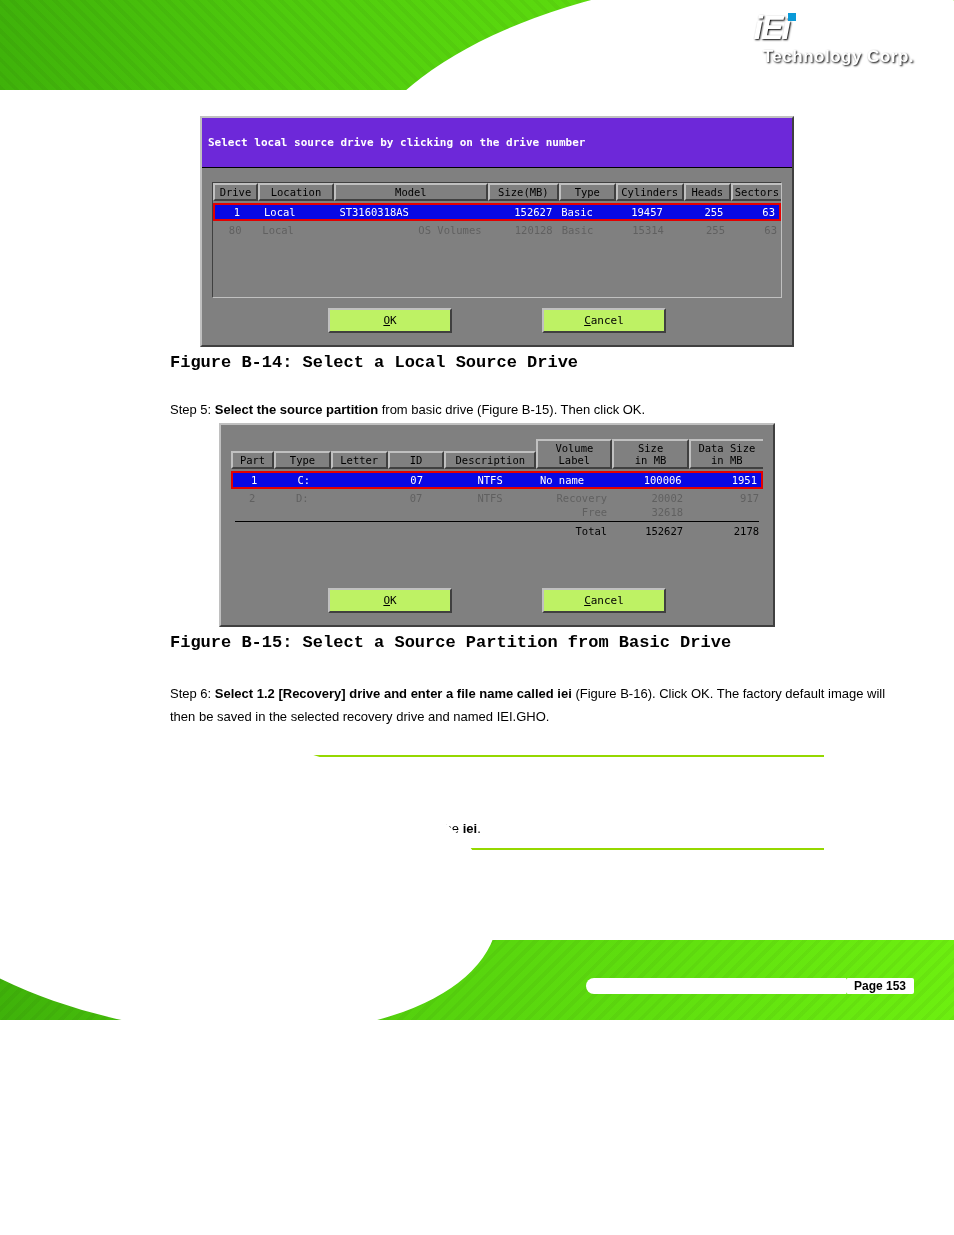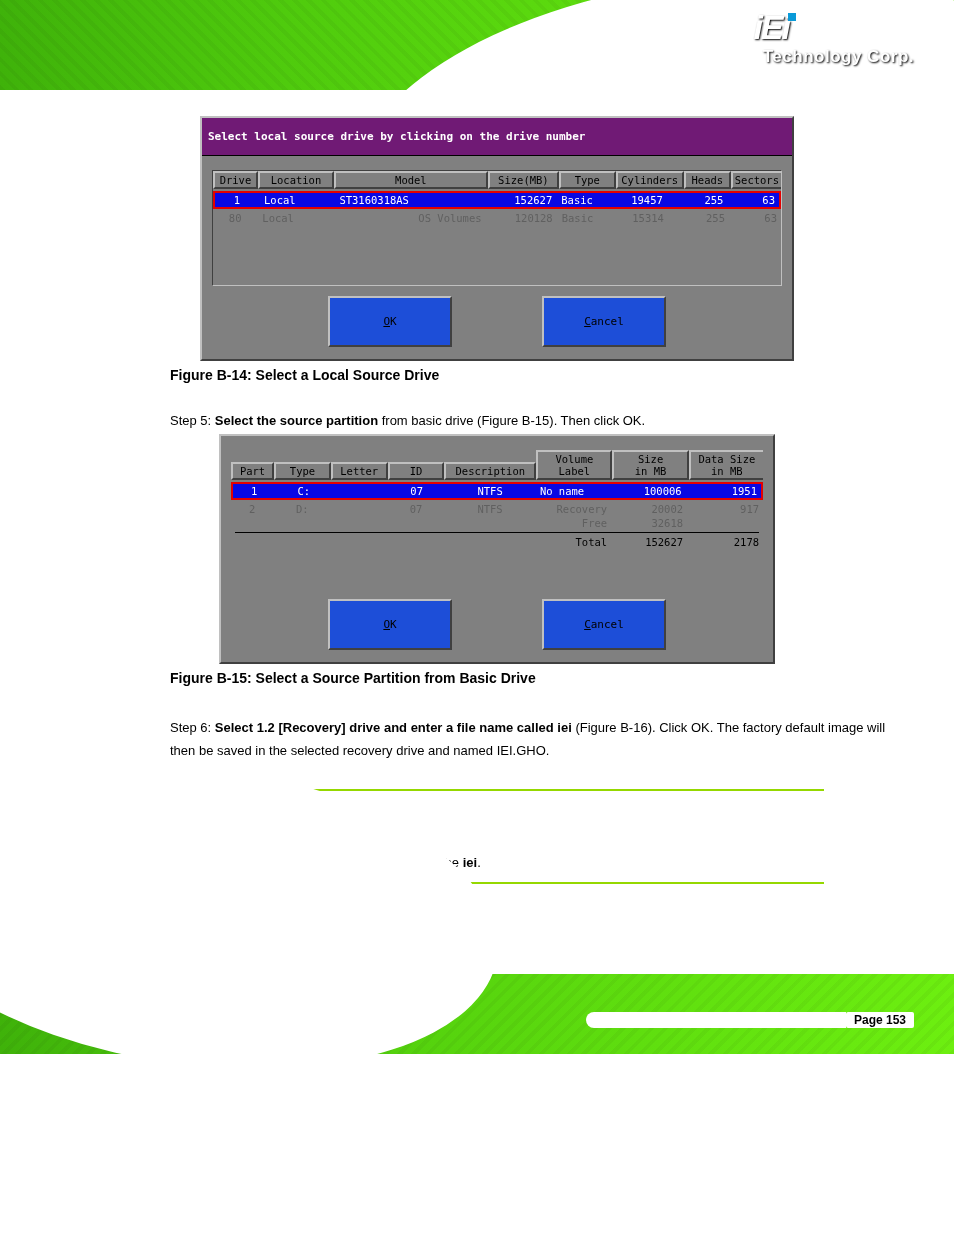--- a/index.html
+++ b/index.html
@@ -76,23 +76,23 @@
     margin: 6px auto 4px;
     background: #808080;
     border: 2px solid #c0c0c0;
     border-right-color: #404040;
     border-bottom-color: #404040;
     font-family: 'Lucida Console', monospace;
     font-size: 11px;
     color: #000;
   }
   .dialog-title {
-    background: #701a75;
+    background: #6d28d9;
     color: #fff;
-    padding: 12px 6px;
+    padding: 18px 6px;
     font-weight: bold;
     border-bottom: 1px solid #000;
   }
   .dialog-body {
     padding: 14px 10px 8px;
     background: #808080;
   }
   .grid-table {
     background: #808080;
     border: 1px solid #404040;
@@ -123,35 +123,36 @@
   .grid-row.dim .grid-cell { color: #606060; border-right-color:#808080;}
   .sel-box { border:2px solid #e40000; margin: 2px 0;}
   .hr-line { border-top:1px solid #000; margin: 2px 4px;}
   .btn-row {
     display:flex;
     justify-content:center;
     gap: 90px;
     padding: 10px 0 4px;
   }
   .win-btn {
-    background:#1d4ed8;
+    background:#bef264;
     border:2px solid #c0c0c0;
     border-right-color:#404040;
     border-bottom-color:#404040;
-    padding: 17px 0;
+    padding: 4px 0;
     width: 120px;
     text-align:center;
     font-family:'Lucida Console',monospace;
     font-size:11px;
   }
   .caption {
-    font-size: 14px;
+    font-size: 17px;
     font-weight: bold;
     margin: 6px 0 30px;
     padding-left: 70px;
+    font-family: Liberation Mono, monospace;
   }
   .warn-bar { border-top: 2px solid #95d800; margin: 0 70px;}
   .warn-row {
     display:flex;
     align-items:center;
     gap: 18px;
     margin: 12px 70px;
   }
   .warn-icon {
     width: 46px; height: 40px;

